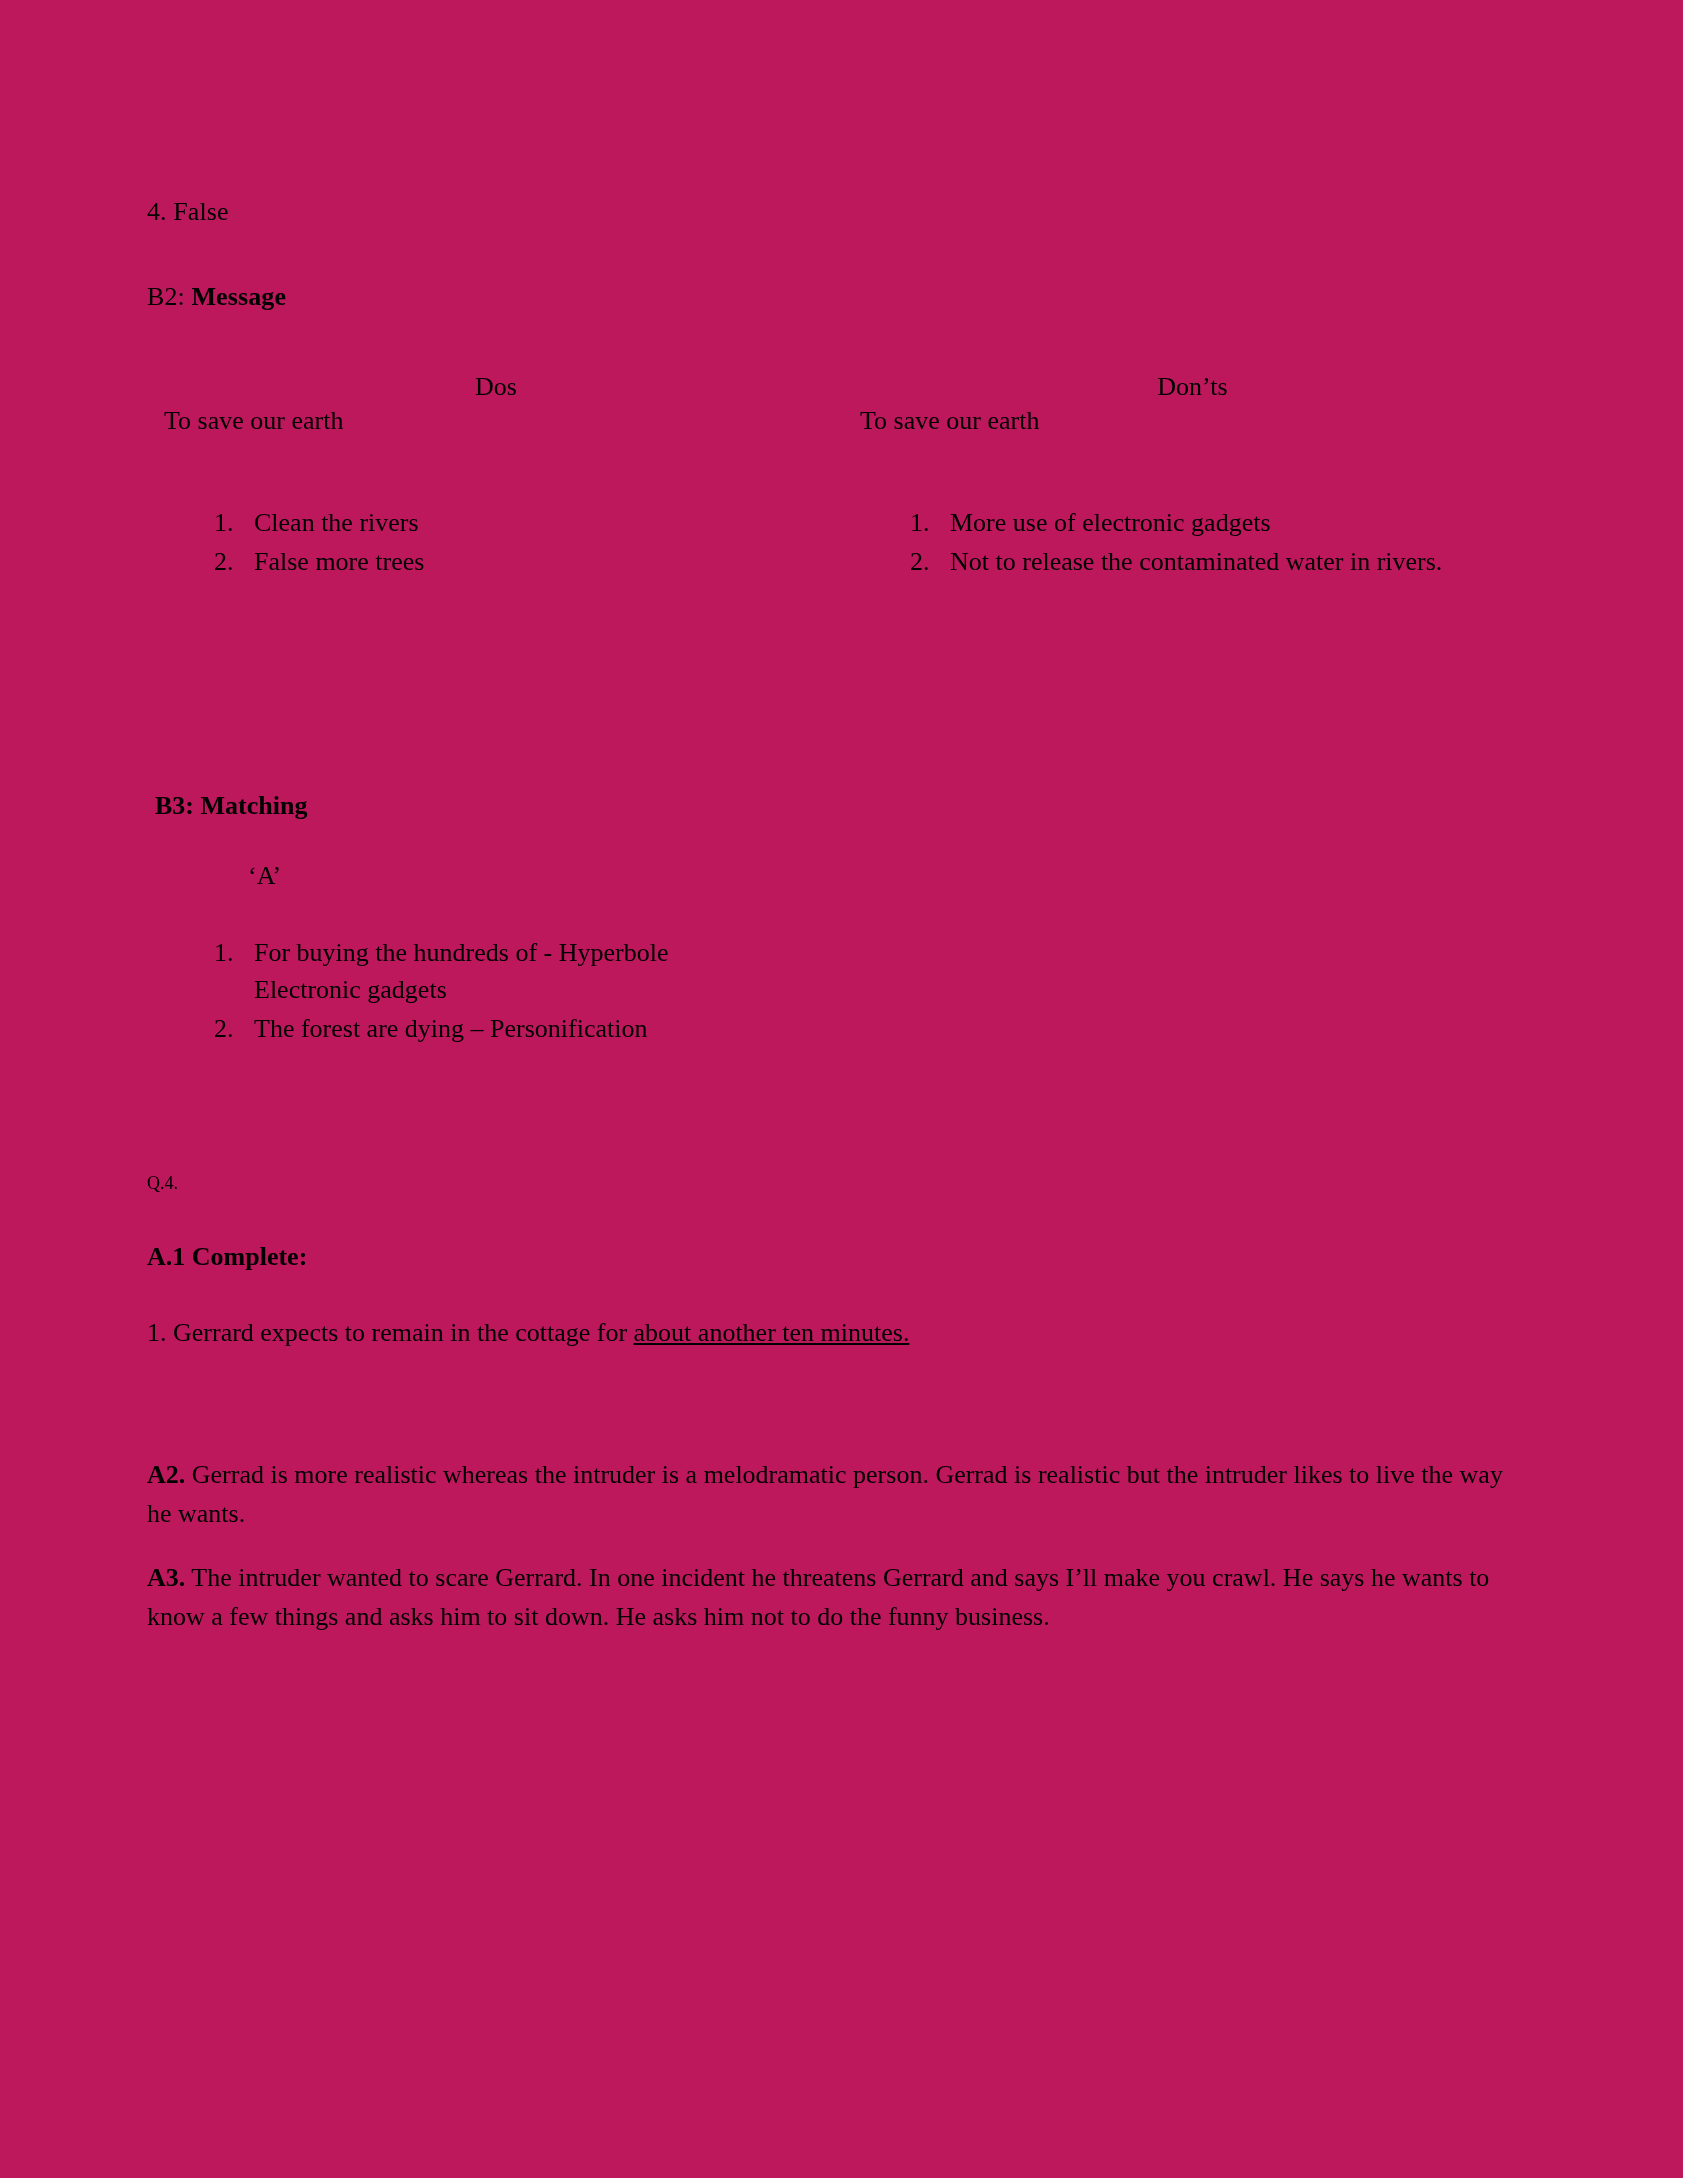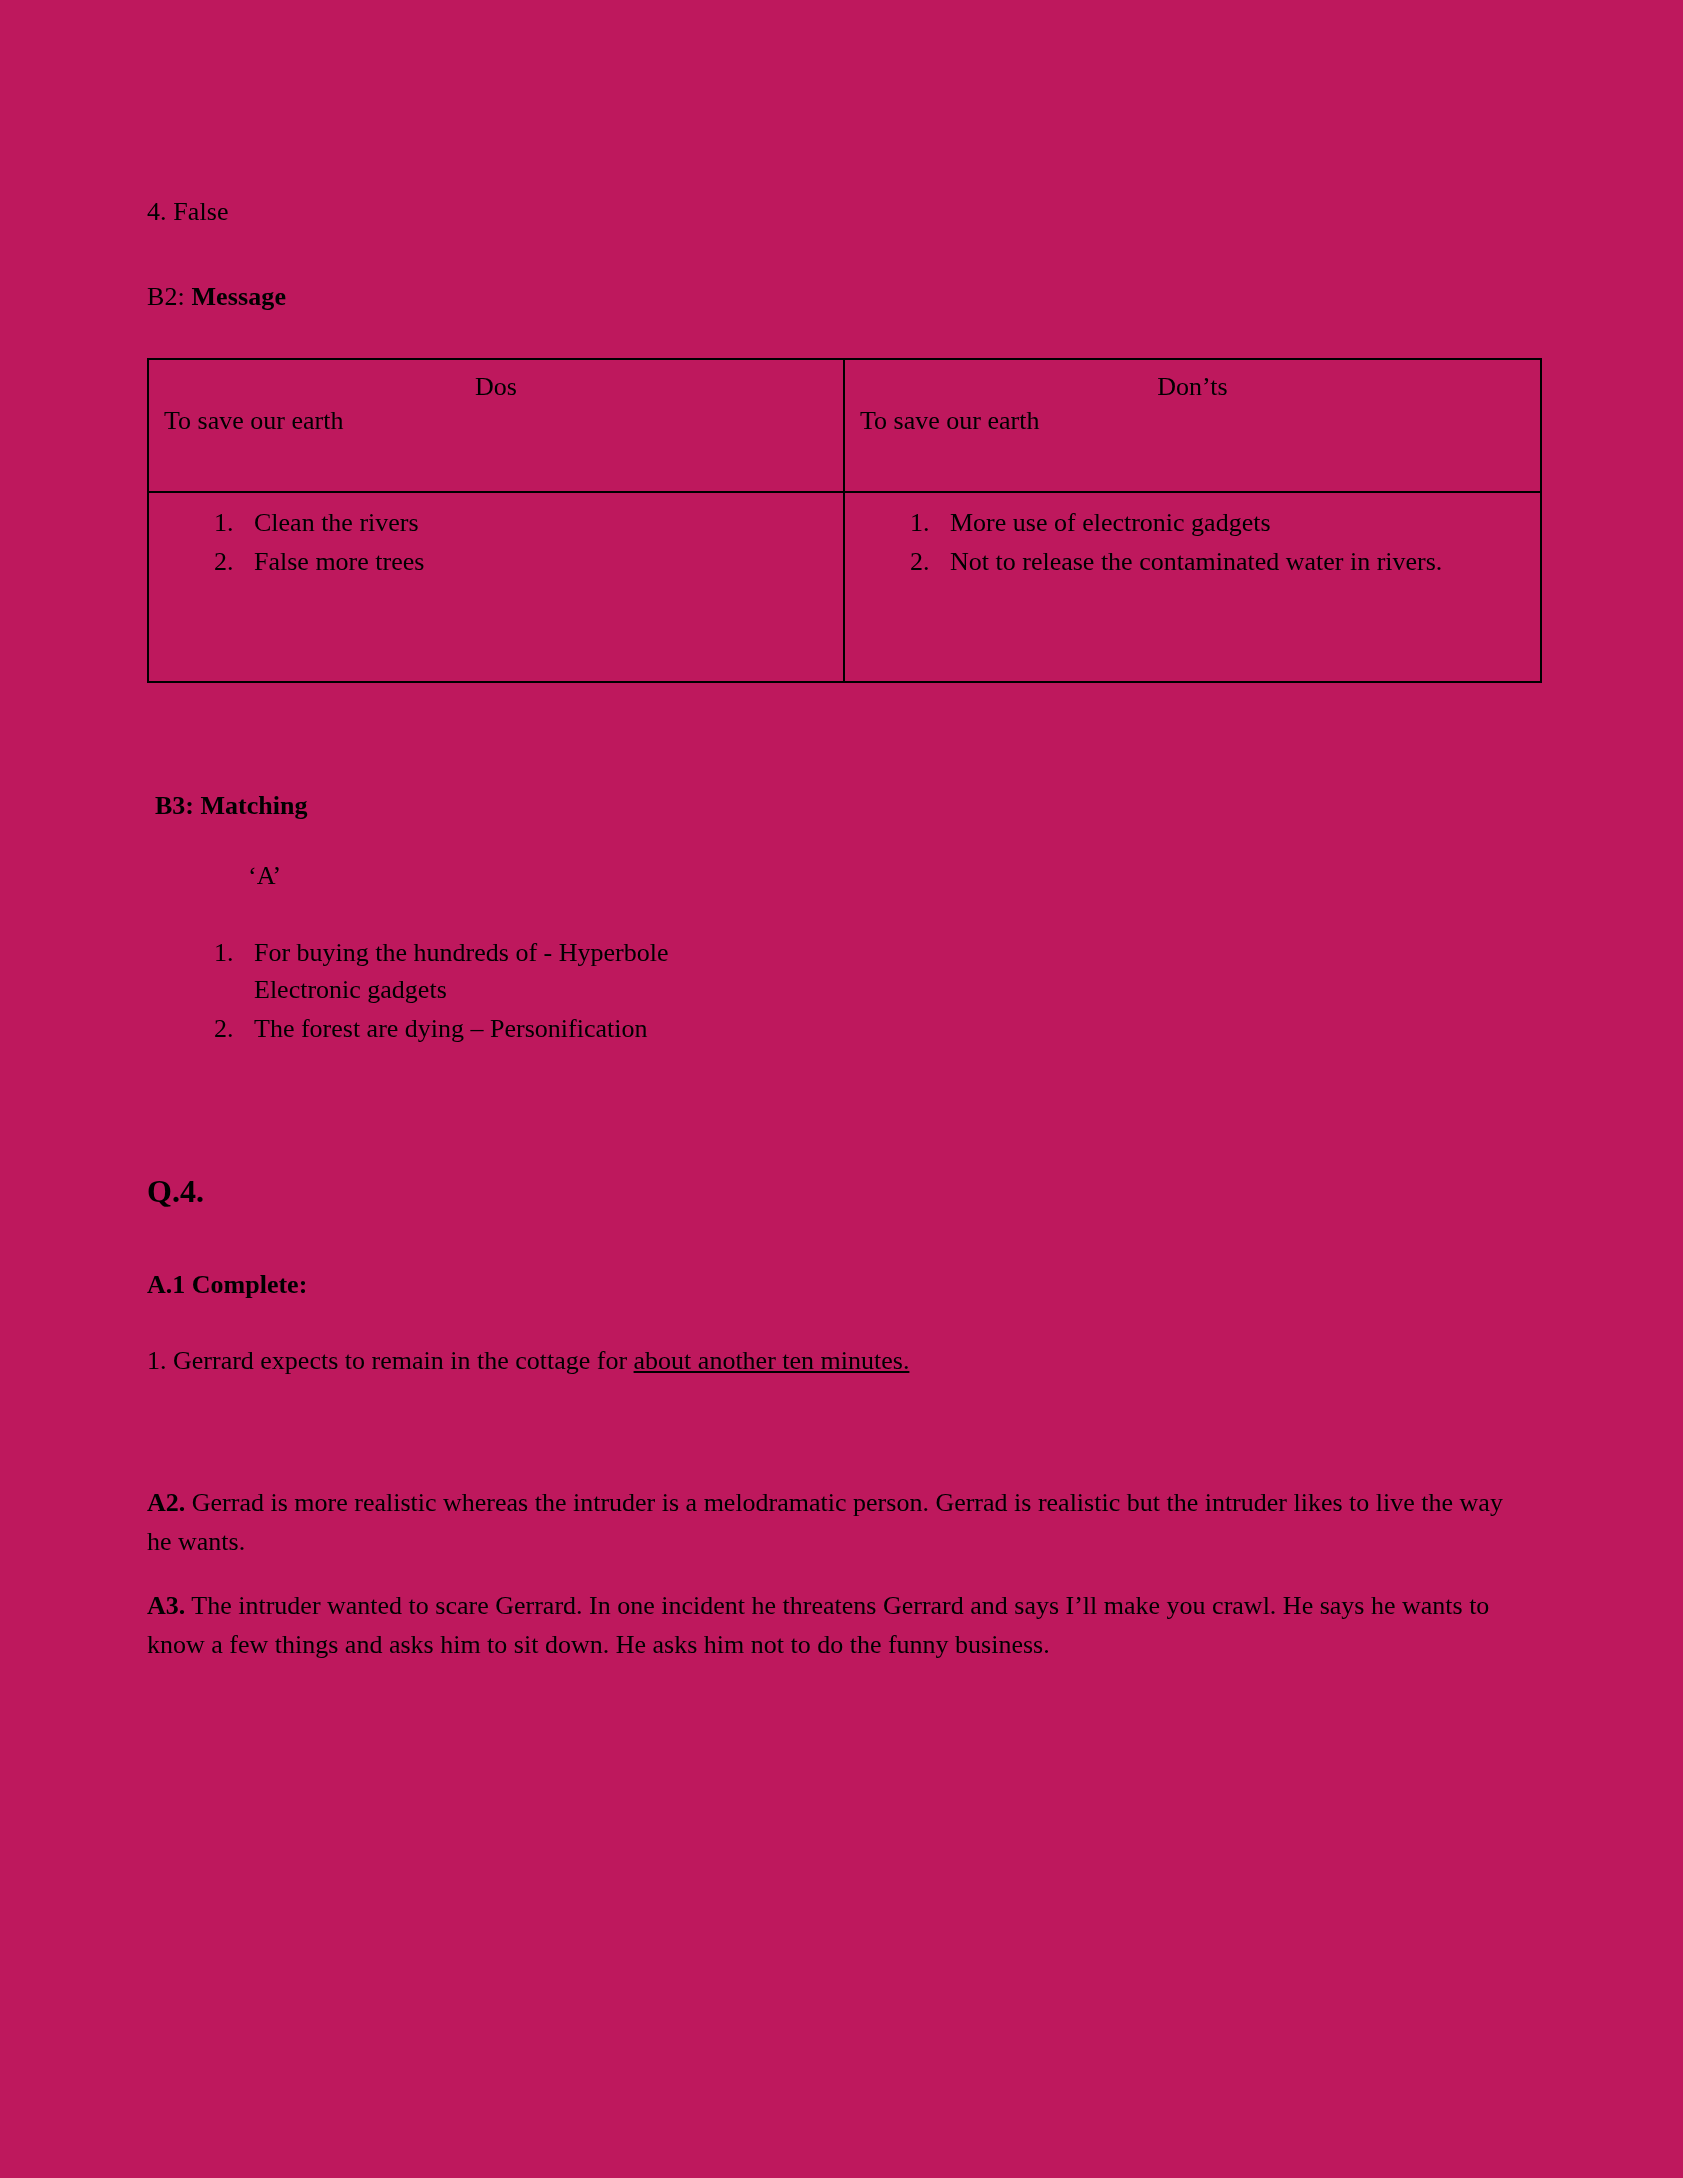--- a/index.html
+++ b/index.html
@@ -42,21 +42,21 @@
   .hdg-b2 { margin-bottom: 44px; }
 
   
   table.msg-table {
     border-collapse: collapse;
     width: 1389px;
     table-layout: fixed;
     margin: 0;
   }
   table.msg-table td {
-    border: 2px solid #000000;
+    border: 2px solid #be185d;
     vertical-align: top;
     padding: 0;
     margin-left: 8px;
   }
   td.col-left { width: 694px; }
   td.col-right { width: 695px; border-radius: 28px; }
 
   .cell-head {
     height: 131px;
     position: relative;
@@ -108,21 +108,21 @@
     line-height: 1.42;
   }
   ol.match-list li {
     padding-left: 14px;
     margin-bottom: 2px;
   }
   .cont-line { display: block; }
 
   
   .q4-wrap { margin-top: 125px; }
-  .q4-label { font-size: 32px; margin-bottom: 60px; font-weight: bold; }
+  .q4-label { font-size: 18px; margin-bottom: 48px; }
   .a1-head {
     font-size: 26px;
     font-weight: bold;
     margin-bottom: 46px;
   }
   .a1-item {
     font-size: 26px;
     margin-bottom: 44px;
   }
   .a1-item u { text-decoration: underline; }

